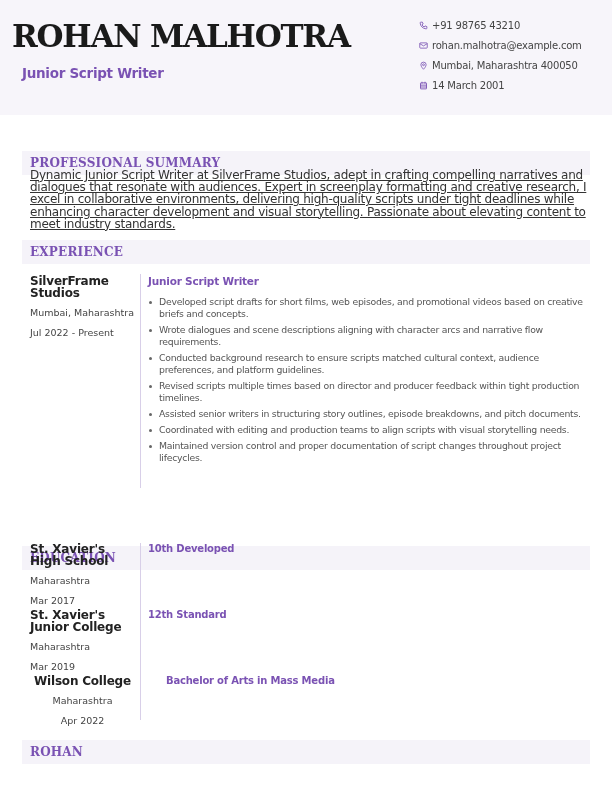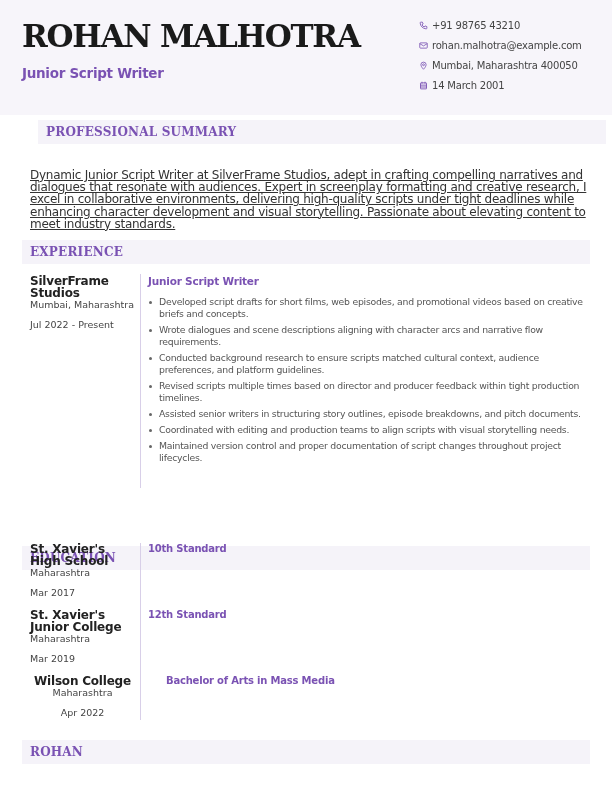--- a/index.html
+++ b/index.html
@@ -4,21 +4,21 @@
 <style>
   * { margin: 0; padding: 0; box-sizing: border-box; }
   html, body { width: 612px; height: 792px; background: #ffffff; overflow: hidden; }
   body { font-family: "DejaVu Sans", sans-serif; color: #333; position: relative; }
 
   .header {
     position: absolute; left: 0; top: 0; width: 612px; height: 115px;
     background: #f7f5fa;
   }
   .name {
-    position: absolute; left: 22px; top: 18px;
+    position: absolute; left: 12px; top: 18px;
     font-family: "DejaVu Serif", serif; font-size: 31px; font-weight: bold;
     color: #1a1a1a; letter-spacing: -1.2px; white-space: nowrap;
   }
   .title {
     position: absolute; left: 22px; top: 65px;
     font-size: 13.5px; font-weight: bold; color: #7a52b3; letter-spacing: -0.3px;
   }
   .contacts { position: absolute; left: 419px; top: 15px; }
   .contact {
     display: flex; align-items: center; height: 20px;
@@ -36,21 +36,21 @@
     color: #7a52b3; letter-spacing: 0.2px;
   }
 
   .summary {
     position: absolute; left: 30px; top: 169px; width: 565px;
     font-size: 12px; line-height: 12.2px; color: #333; letter-spacing: -0.25px; text-decoration: underline;
   }
 
   .left-col { position: absolute; left: 30px; width: 105px; }
   .org { font-size: 12px; font-weight: bold; color: #222; line-height: 12px; letter-spacing: -0.2px; }
-  .meta { font-size: 9.5px; color: #444; line-height: 12px; margin-top: 0; letter-spacing: 0px; }
+  .meta { font-size: 9.5px; color: #444; line-height: 12px; margin-top: 8px; letter-spacing: 0px; }
   .meta + .meta { margin-top: 8px; }
 
   .vline { position: absolute; left: 140px; width: 1px; background: #d8cfe8; }
 
   .role {
     position: absolute; left: 148px;
     font-size: 10.5px; font-weight: bold; color: #7a52b3; letter-spacing: -0.2px;
   }
   .bullets { position: absolute; left: 148px; top: 296px; width: 445px; list-style: none; }
   .bullets li {
@@ -98,21 +98,21 @@
     <div class="contact">
       <svg viewBox="0 0 24 24" fill="none" stroke="#7a52b3" stroke-width="2.4">
           <rect x="4" y="5" width="16" height="16" rx="1"></rect>
           <path d="M4 11h16M4 16h16M8 2v5M16 2v5"></path>
         </svg>
       <span>14 March 2001</span>
     </div>
   </div>
 </div>
 
-<div class="section-bar" style="top:120px;margin-left:16px;">
+<div class="section-bar" style="top:151px;">
   <div class="section-title">PROFESSIONAL SUMMARY</div>
 </div>
 <div class="summary">Dynamic Junior Script Writer at SilverFrame Studios, adept in crafting compelling narratives and dialogues that resonate with audiences. Expert in screenplay formatting and creative research, I excel in collaborative environments, delivering high-quality scripts under tight deadlines while enhancing character development and visual storytelling. Passionate about elevating content to meet industry standards.</div>
 
 <div class="section-bar" style="top:240px;text-align:right;">
   <div class="section-title">EXPERIENCE</div>
 </div>
 
 <div class="left-col" style="top:275px;">
   <div class="org">SilverFrame Studios</div>
@@ -134,21 +134,21 @@
 <div class="section-bar" style="top:508px;margin-top:38px;">
   <div class="section-title">EDUCATION</div>
 </div>
 <div class="vline" style="top:543px; height:177px;"></div>
 
 <div class="left-col" style="top:543px;">
   <div class="org">St. Xavier's High School</div>
   <div class="meta">Maharashtra</div>
   <div class="meta">Mar 2017</div>
 </div>
-<div class="degree" style="top:543px;">10th Standard</div>
+<div class="degree" style="top:543px;">10th Developed</div>
 
 <div class="left-col" style="top:609px;">
   <div class="org">St. Xavier's Junior College</div>
   <div class="meta">Maharashtra</div>
   <div class="meta">Mar 2019</div>
 </div>
 <div class="degree" style="top:609px;">12th Standard</div>
 
 <div class="left-col" style="top:675px;text-align:center;">
   <div class="org">Wilson College</div>

